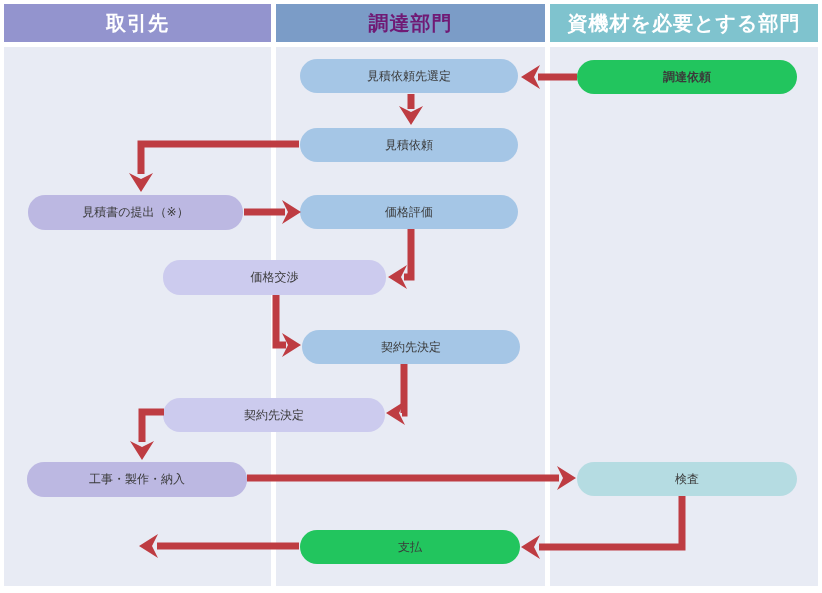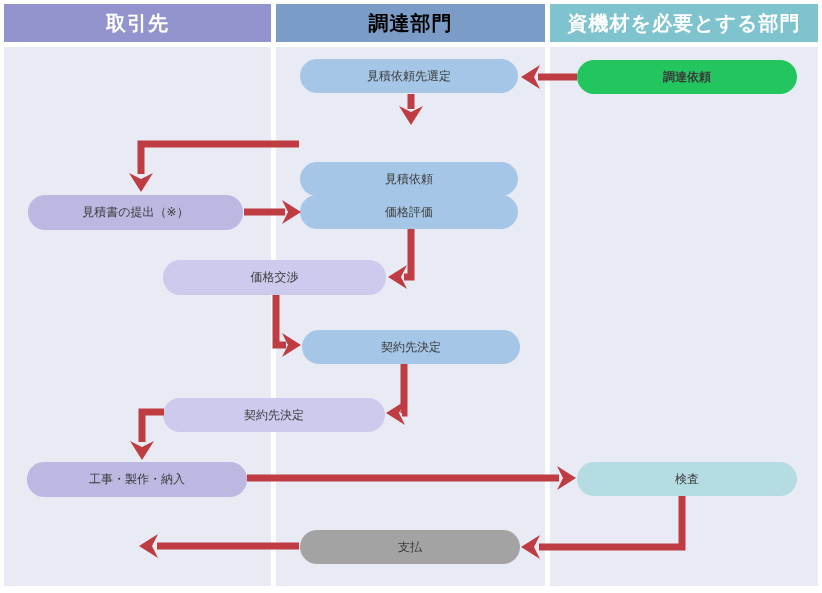--- a/index.html
+++ b/index.html
@@ -47,39 +47,39 @@
     white-space: nowrap;
     box-sizing: border-box;
   }
 </style>
 </head>
 <body>
 
 <div id="stage">
 
   <div class="header-cell" style="left: 4px; width: 267px; background: rgb(147, 148, 206); color: rgb(255, 255, 255);">取引先</div>
-  <div class="header-cell" style="left: 276px; width: 269px; background: rgb(123, 156, 199); color: #000000; text-align: right;">調達部門</div>
+  <div class="header-cell" style="left: 276px; width: 269px; background: rgb(123, 156, 199); color: #701a75; text-align: right;">調達部門</div>
   <div class="header-cell" style="left: 550px; width: 268px; background: rgb(127, 195, 206); color: rgb(255, 255, 255);">資機材を必要とする部門</div>
 
   <div class="body-cell" style="left: 4px; width: 267px; background: rgb(232, 235, 244);"></div>
   <div class="body-cell" style="left: 276px; width: 269px; background: rgb(232, 235, 244);"></div>
   <div class="body-cell" style="left: 550px; width: 268px; background: rgb(232, 235, 244);"></div>
 
   <div id="node-layer">
       <div class="node" style="left: 300px; top: 59px; width: 218px; height: 34px; background: rgb(165, 198, 230); color: rgb(58, 58, 58);">見積依頼先選定</div>
       <div class="node" style="left: 577px; top: 60px; width: 220px; height: 34px; background: #22c55e; color: rgb(58, 58, 58); font-weight: bold;">調達依頼</div>
-      <div class="node" style="left: 300px; top: 128px; width: 218px; height: 34px; background: rgb(165, 198, 230); color: rgb(58, 58, 58); margin-top: 34px;">見積依頼</div>
+      <div class="node" style="left: 300px; top: 128px; width: 218px; height: 34px; background: rgb(165, 198, 230); color: rgb(58, 58, 58);">見積依頼</div>
       <div class="node" style="left: 28px; top: 195px; width: 215px; height: 35px; background: rgb(188, 184, 226); color: rgb(58, 58, 58);">見積書の提出（※）</div>
       <div class="node" style="left: 300px; top: 195px; width: 218px; height: 34px; background: rgb(165, 198, 230); color: rgb(58, 58, 58);">価格評価</div>
       <div class="node" style="left: 163px; top: 260px; width: 223px; height: 35px; background: rgb(204, 203, 238); color: rgb(58, 58, 58);">価格交渉</div>
       <div class="node" style="left: 302px; top: 330px; width: 218px; height: 34px; background: rgb(165, 198, 230); color: rgb(58, 58, 58);">契約先決定</div>
       <div class="node" style="left: 163px; top: 398px; width: 222px; height: 34px; background: rgb(204, 203, 238); color: rgb(58, 58, 58);">契約先決定</div>
       <div class="node" style="left: 27px; top: 462px; width: 220px; height: 35px; background: rgb(188, 184, 226); color: rgb(58, 58, 58);">工事・製作・納入</div>
       <div class="node" style="left: 577px; top: 462px; width: 220px; height: 34px; background: rgb(181, 220, 226); color: rgb(58, 58, 58);">検査</div>
-      <div class="node" style="left: 300px; top: 530px; width: 220px; height: 34px; background: #a3a3a3; color: rgb(58, 58, 58);">支払</div>
+      <div class="node" style="left: 300px; top: 530px; width: 220px; height: 34px; background: #22c55e; color: rgb(58, 58, 58);">支払</div>
     </div>
 
   <svg id="arrow-layer" width="822" height="593" viewBox="0 0 822 593">
       <g>
         <polyline points="577,77 538,77" fill="none" stroke="#BE3C42" stroke-width="7" stroke-linejoin="miter"></polyline>
         <polygon points="521,77 540,65 534,77 540,89" fill="#BE3C42"></polygon>
       </g>
       <g>
         <polyline points="411,94 411,109" fill="none" stroke="#BE3C42" stroke-width="7" stroke-linejoin="miter"></polyline>
         <polygon points="411,125 399,106 411,112 423,106" fill="#BE3C42"></polygon>

